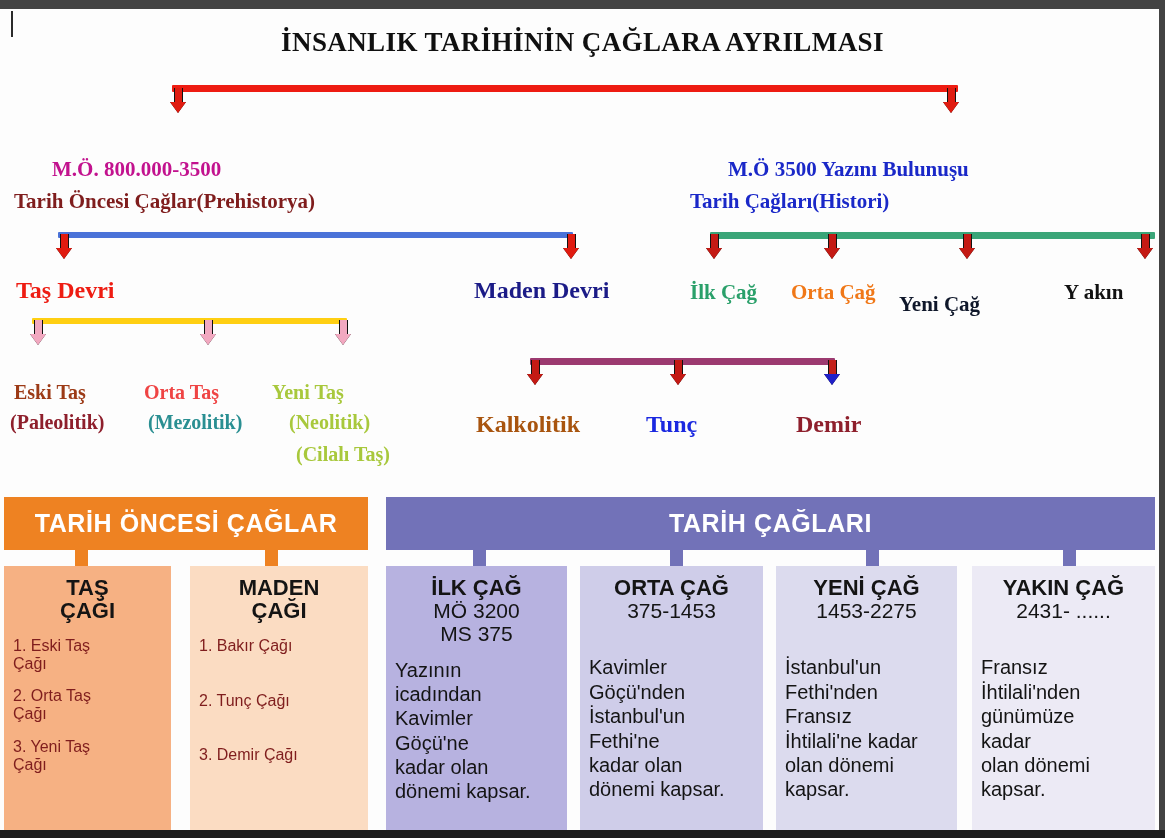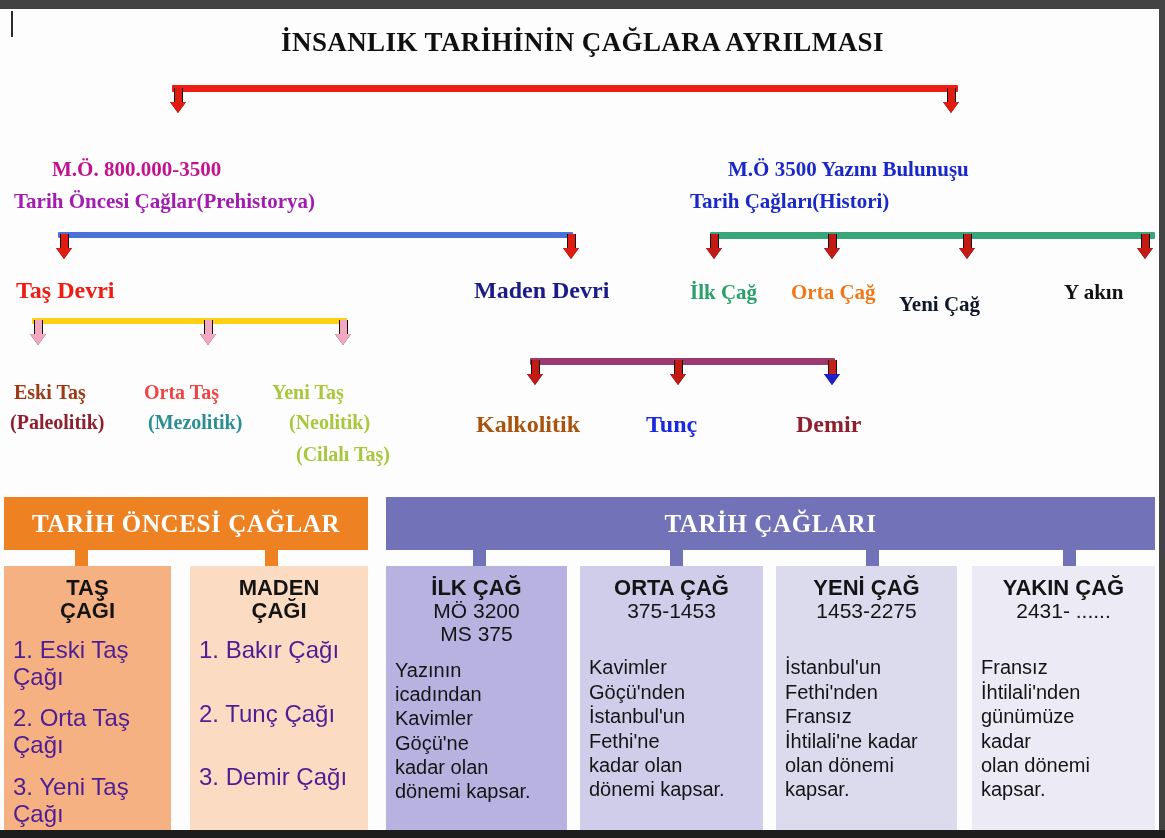--- a/index.html
+++ b/index.html
@@ -49,21 +49,21 @@
   .lbl{position:absolute;font-family:"Liberation Serif",serif;font-weight:bold;white-space:nowrap;}
   .lbl.big{font-size:24px;}
   .lbl.mid{font-size:21px;}
   .lbl.small{font-size:20px;}
   .cap{position:absolute;font-family:"Liberation Serif",serif;font-weight:bold;font-size:21px;white-space:nowrap;}
 
   
   .chart{position:absolute;left:0;top:497px;width:1159px;height:333px;}
   .sec-head{
     position:absolute;height:53px;display:flex;align-items:center;justify-content:center;
-    font-family:Liberation Serif, serif;font-weight:bold;font-size:25px;
+    font-family:Liberation Sans, sans-serif;font-weight:bold;font-size:25px;
     color:#ffffff;letter-spacing:.6px;white-space:nowrap;
   }
   .stem{position:absolute;width:13px;height:16px;}
   .card{
     position:absolute;top:69px;
     font-family:"Liberation Sans",sans-serif;
     box-sizing:border-box;padding:10px 9px 8px 9px;
   }
   .card .c-title{
     text-align:center;font-weight:bold;font-size:22px;color:#141414;
@@ -71,21 +71,21 @@
   }
   .card .c-sub{
     text-align:center;font-weight:normal;font-size:21px;color:#141414;
     line-height:1.1;white-space:pre-line;
   }
   .card .c-body{
     margin-top:12px;font-size:20px;color:#141414;line-height:1.22;white-space:pre-line;
   }
   .card .c-list{margin-top:14px;}
   .card .c-list .li{
-    font-size:24px;color:#4c1d95;line-height:1.12;margin-bottom:15px;white-space:pre-line;
+    font-size:16px;color:#7f1d1d;line-height:1.12;margin-bottom:15px;white-space:pre-line;
   }
 </style>
 </head>
 <body>
 
 <div id="stage">
 
   <div class="edge-top"></div>
   <div class="edge-right"></div>
   <div class="edge-bottom"></div>
@@ -97,21 +97,21 @@
   <div class="arrow red" style="left:170px;top:88px;">
     <div class="shaft"></div>
       <div class="head"></div>
   </div>
   <div class="arrow red" style="left:943px;top:88px;">
     <div class="shaft"></div>
       <div class="head"></div>
   </div>
 
   <div class="cap" style="left:52px;top:157px;color:#c2128e;">M.Ö. 800.000-3500</div>
-  <div class="cap" style="left:14px;top:189px;color:#a21caf;">Tarih Öncesi Çağlar(Prehistorya)</div>
+  <div class="cap" style="left:14px;top:189px;color:#7f1d1d;">Tarih Öncesi Çağlar(Prehistorya)</div>
 
   <div class="cap" style="left:728px;top:157px;color:#1a28c8;">M.Ö 3500 Yazını  Bulunuşu</div>
   <div class="cap" style="left:690px;top:189px;color:#1a28c8;">Tarih  Çağları(Histori)</div>
 
   <div class="bar" style="left:58px;top:232px;width:515px;height:6px;background:#4a72d8;"></div>
   <div class="arrow red" style="left:56px;top:234px;">
     <div class="shaft"></div>
       <div class="head"></div>
   </div>
   <div class="arrow red" style="left:563px;top:234px;">

